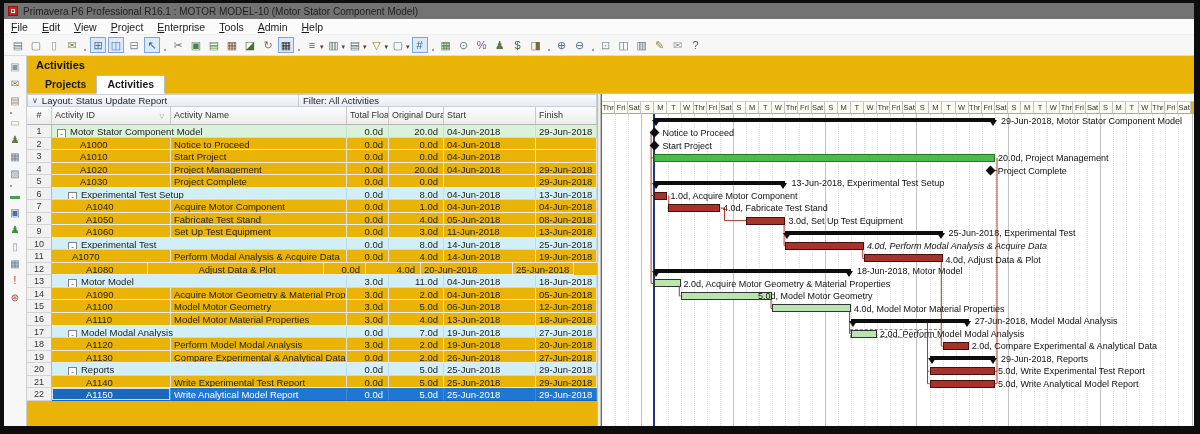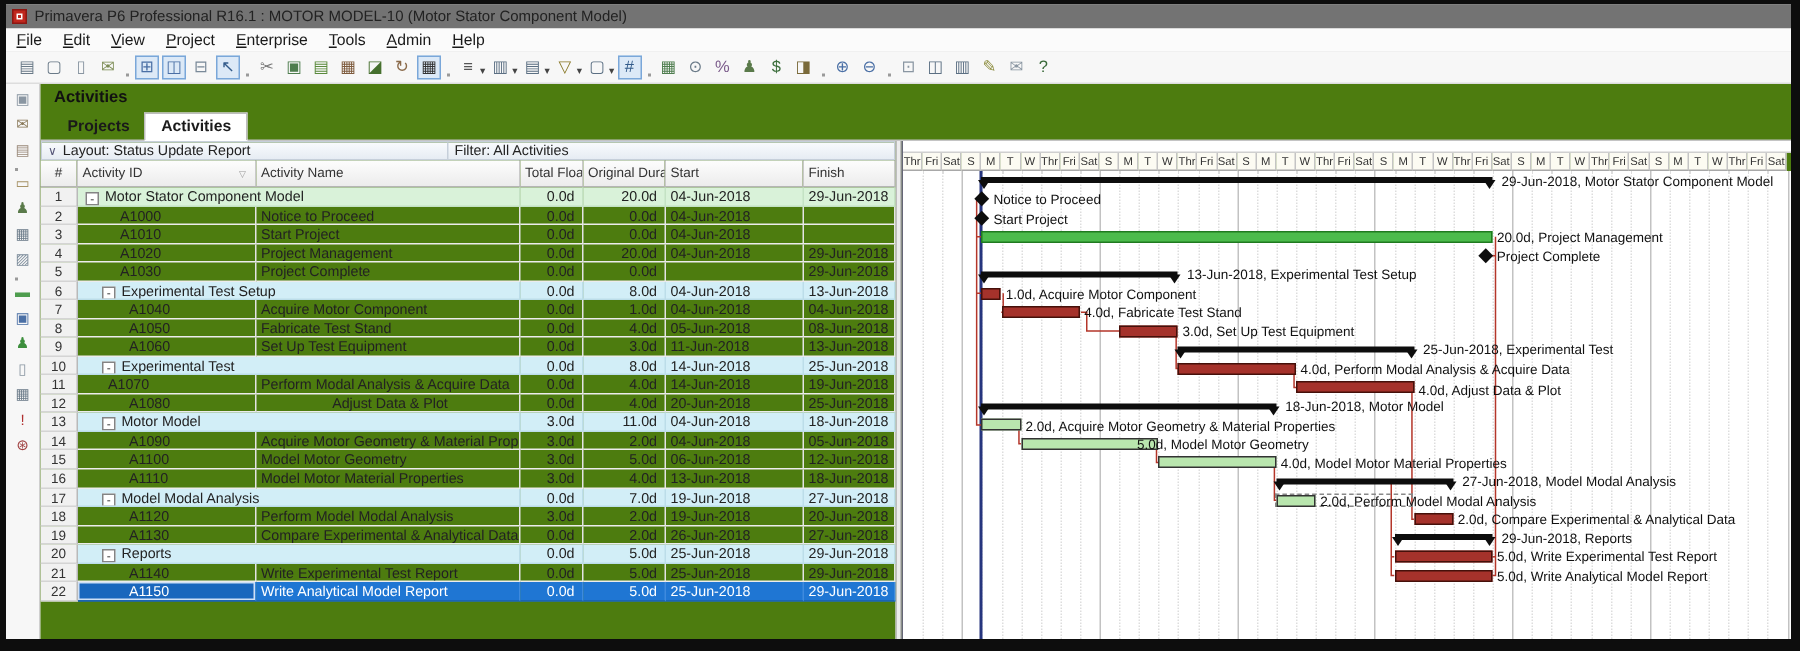--- a/index.html
+++ b/index.html
@@ -20,21 +20,21 @@
   .tbcaret{font-size:7px;color:#444;margin:4px 1px 0 -1px}
   .tbsep{width:8px;height:16px;position:relative}
   .tbsep::after{content:"";position:absolute;left:3px;bottom:2px;width:2px;height:2px;background:#9a9a9a}
 
   
   #main{display:flex;height:370px}
   #rail{width:23px;border-right:1px solid #cfcfcf;background:#f7f7f7;display:flex;flex-direction:column;align-items:center;padding-top:3px}
   .railicon{width:16px;height:15px;font-size:10px;line-height:14px;text-align:center;margin:1px 0;cursor:default}
   .railsep{width:10px;height:5px;position:relative}
   .railsep::after{content:"";position:absolute;left:0;top:2px;width:2px;height:2px;background:#9a9a9a}
-  #content{flex:1;display:flex;flex-direction:column;background:#4d7c0f;overflow:hidden}
+  #content{flex:1;display:flex;flex-direction:column;background:#eab308;overflow:hidden}
   #viewtitle{height:18px;font-size:11px;font-weight:bold;color:#111;padding:3px 0 0 9px}
   #tabs{height:20px;display:flex;align-items:flex-end;padding-left:8px;border-bottom:1px solid #c4c4c4}
   .tab{font-size:10.5px;font-weight:bold;color:#1a1a1a;padding:2px 10px 3px 10px;cursor:default}
   .tab.active{background:#fff;border:1px solid #bdbdbd;border-bottom:1px solid #fff;margin-bottom:-1px}
 
   #workspace{flex:1;display:flex;overflow:hidden}
 
   
   #tablepane{width:570px;display:flex;flex-direction:column;overflow:hidden}
   #layoutbar{height:13px;display:flex;background:linear-gradient(#f9fbfd,#e6ecf3);border:1px solid #c6cfda;font-size:9.5px;color:#222}
@@ -287,21 +287,21 @@
                 <div class="numcell">11</div>
                 <div class="cell idcell" style="width: 119px; padding-left: 20px;">A1070</div>
                 <div class="cell lpad" style="width: 176px;">Perform Modal Analysis &amp; Acquire Data</div>
                 <div class="cell ralign" style="width: 42px;">0.0d</div>
                 <div class="cell ralign" style="width: 55px;">4.0d</div>
                 <div class="cell lpad" style="width: 92px;">14-Jun-2018</div>
                 <div class="cell lpad" style="width: 61px;">19-Jun-2018</div>
               </div>
               <div class="trow ">
                 <div class="numcell">12</div>
-                <div class="cell idcell" style="width: 119px; padding-left: 34px;">A1080</div>
+                <div class="cell idcell" style="width: 96px; padding-left: 34px;">A1080</div>
                 <div class="cell lpad" style="width: 176px; text-align: center;">Adjust Data &amp; Plot</div>
                 <div class="cell ralign" style="width: 42px;">0.0d</div>
                 <div class="cell ralign" style="width: 55px;">4.0d</div>
                 <div class="cell lpad" style="width: 92px;">20-Jun-2018</div>
                 <div class="cell lpad" style="width: 61px;">25-Jun-2018</div>
               </div>
               <div class="trow r-g2">
                 <div class="numcell">13</div>
                 <div class="cell" style="width: 295px; padding-left: 16px;"><span class="expbox">-</span><span>Motor Model</span></div>
                 <div class="cell ralign" style="width: 42px;">3.0d</div>
@@ -528,21 +528,21 @@
               <div class="gbar crit" style="left: 65.5px; width: 52.4px; top: 90.115px;"></div>
               <div class="glabel" style="left: 120.9px; top: 89.315px;">4.0d, Fabricate Test Stand</div>
               <div class="gbar crit" style="left: 144.1px; width: 39.3px; top: 102.66px;"></div>
               <div class="glabel" style="left: 186.4px; top: 101.86px;">3.0d, Set Up Test Equipment</div>
               <div class="gsum" style="left: 183.4px; width: 157.2px; top: 116.905px;">
                 <span class="tri tl"></span>
                 <span class="tri tr"></span>
               </div>
               <div class="glabel" style="left: 346.6px; top: 114.405px;">25-Jun-2018, Experimental Test</div>
               <div class="gbar crit" style="left: 183.4px; width: 78.6px; top: 127.75px;"></div>
-              <div class="glabel" style="left: 265px; top: 126.95px;">4.0d, Perform Modal Analysis &amp; Acquire Data</div>
+              <div class="glabel" style="left: 265px; top: 126.95px; font-style: italic;">4.0d, Perform Modal Analysis &amp; Acquire Data</div>
               <div class="gbar crit" style="left: 262px; width: 78.6px; top: 140.295px;"></div>
               <div class="glabel" style="left: 343.6px; top: 141px;">4.0d, Adjust Data &amp; Plot</div>
               <div class="gsum" style="left: 52.4px; width: 196.5px; top: 154.54px;">
                 <span class="tri tl"></span>
                 <span class="tri tr"></span>
               </div>
               <div class="glabel" style="left: 254.9px; top: 152.04px;">18-Jun-2018, Motor Model</div>
               <div class="gbar norm" style="left: 52.4px; width: 26.2px; top: 165.385px;"></div>
               <div class="glabel" style="left: 81.6px; top: 164.585px;">2.0d, Acquire Motor Geometry &amp; Material Properties</div>
               <div class="gbar norm" style="left: 78.6px; width: 91.7px; top: 177.93px;"></div>

